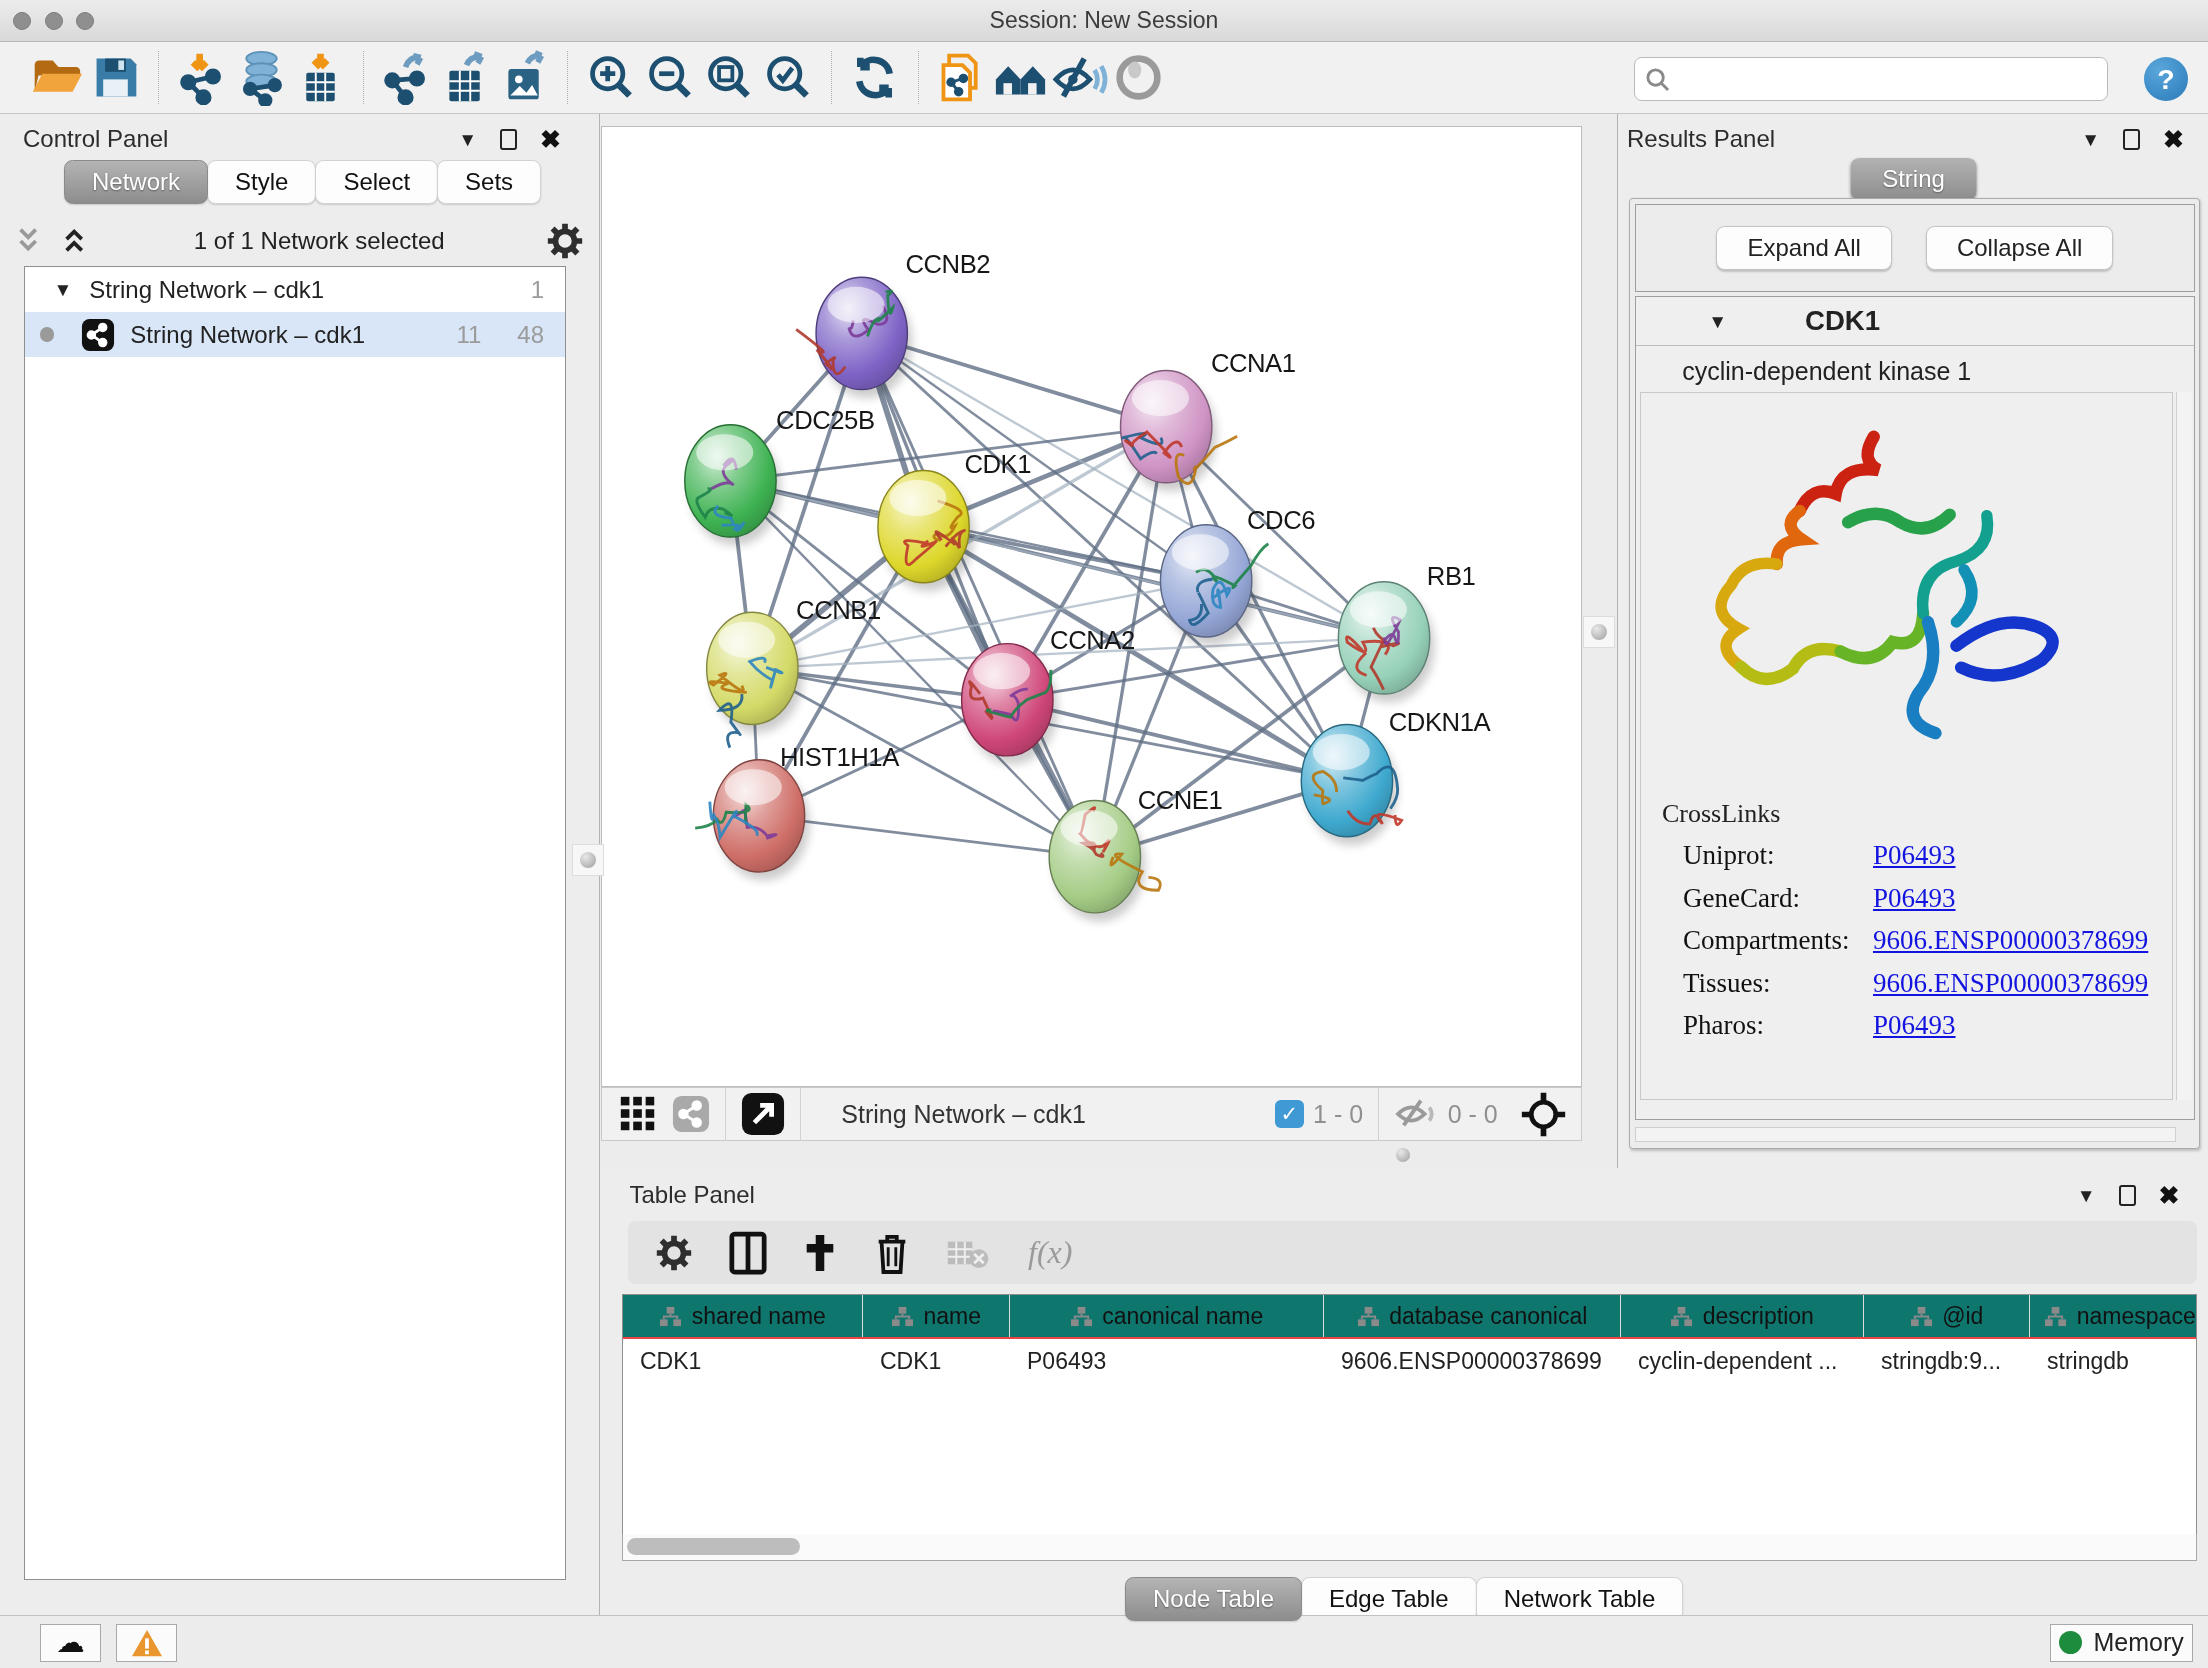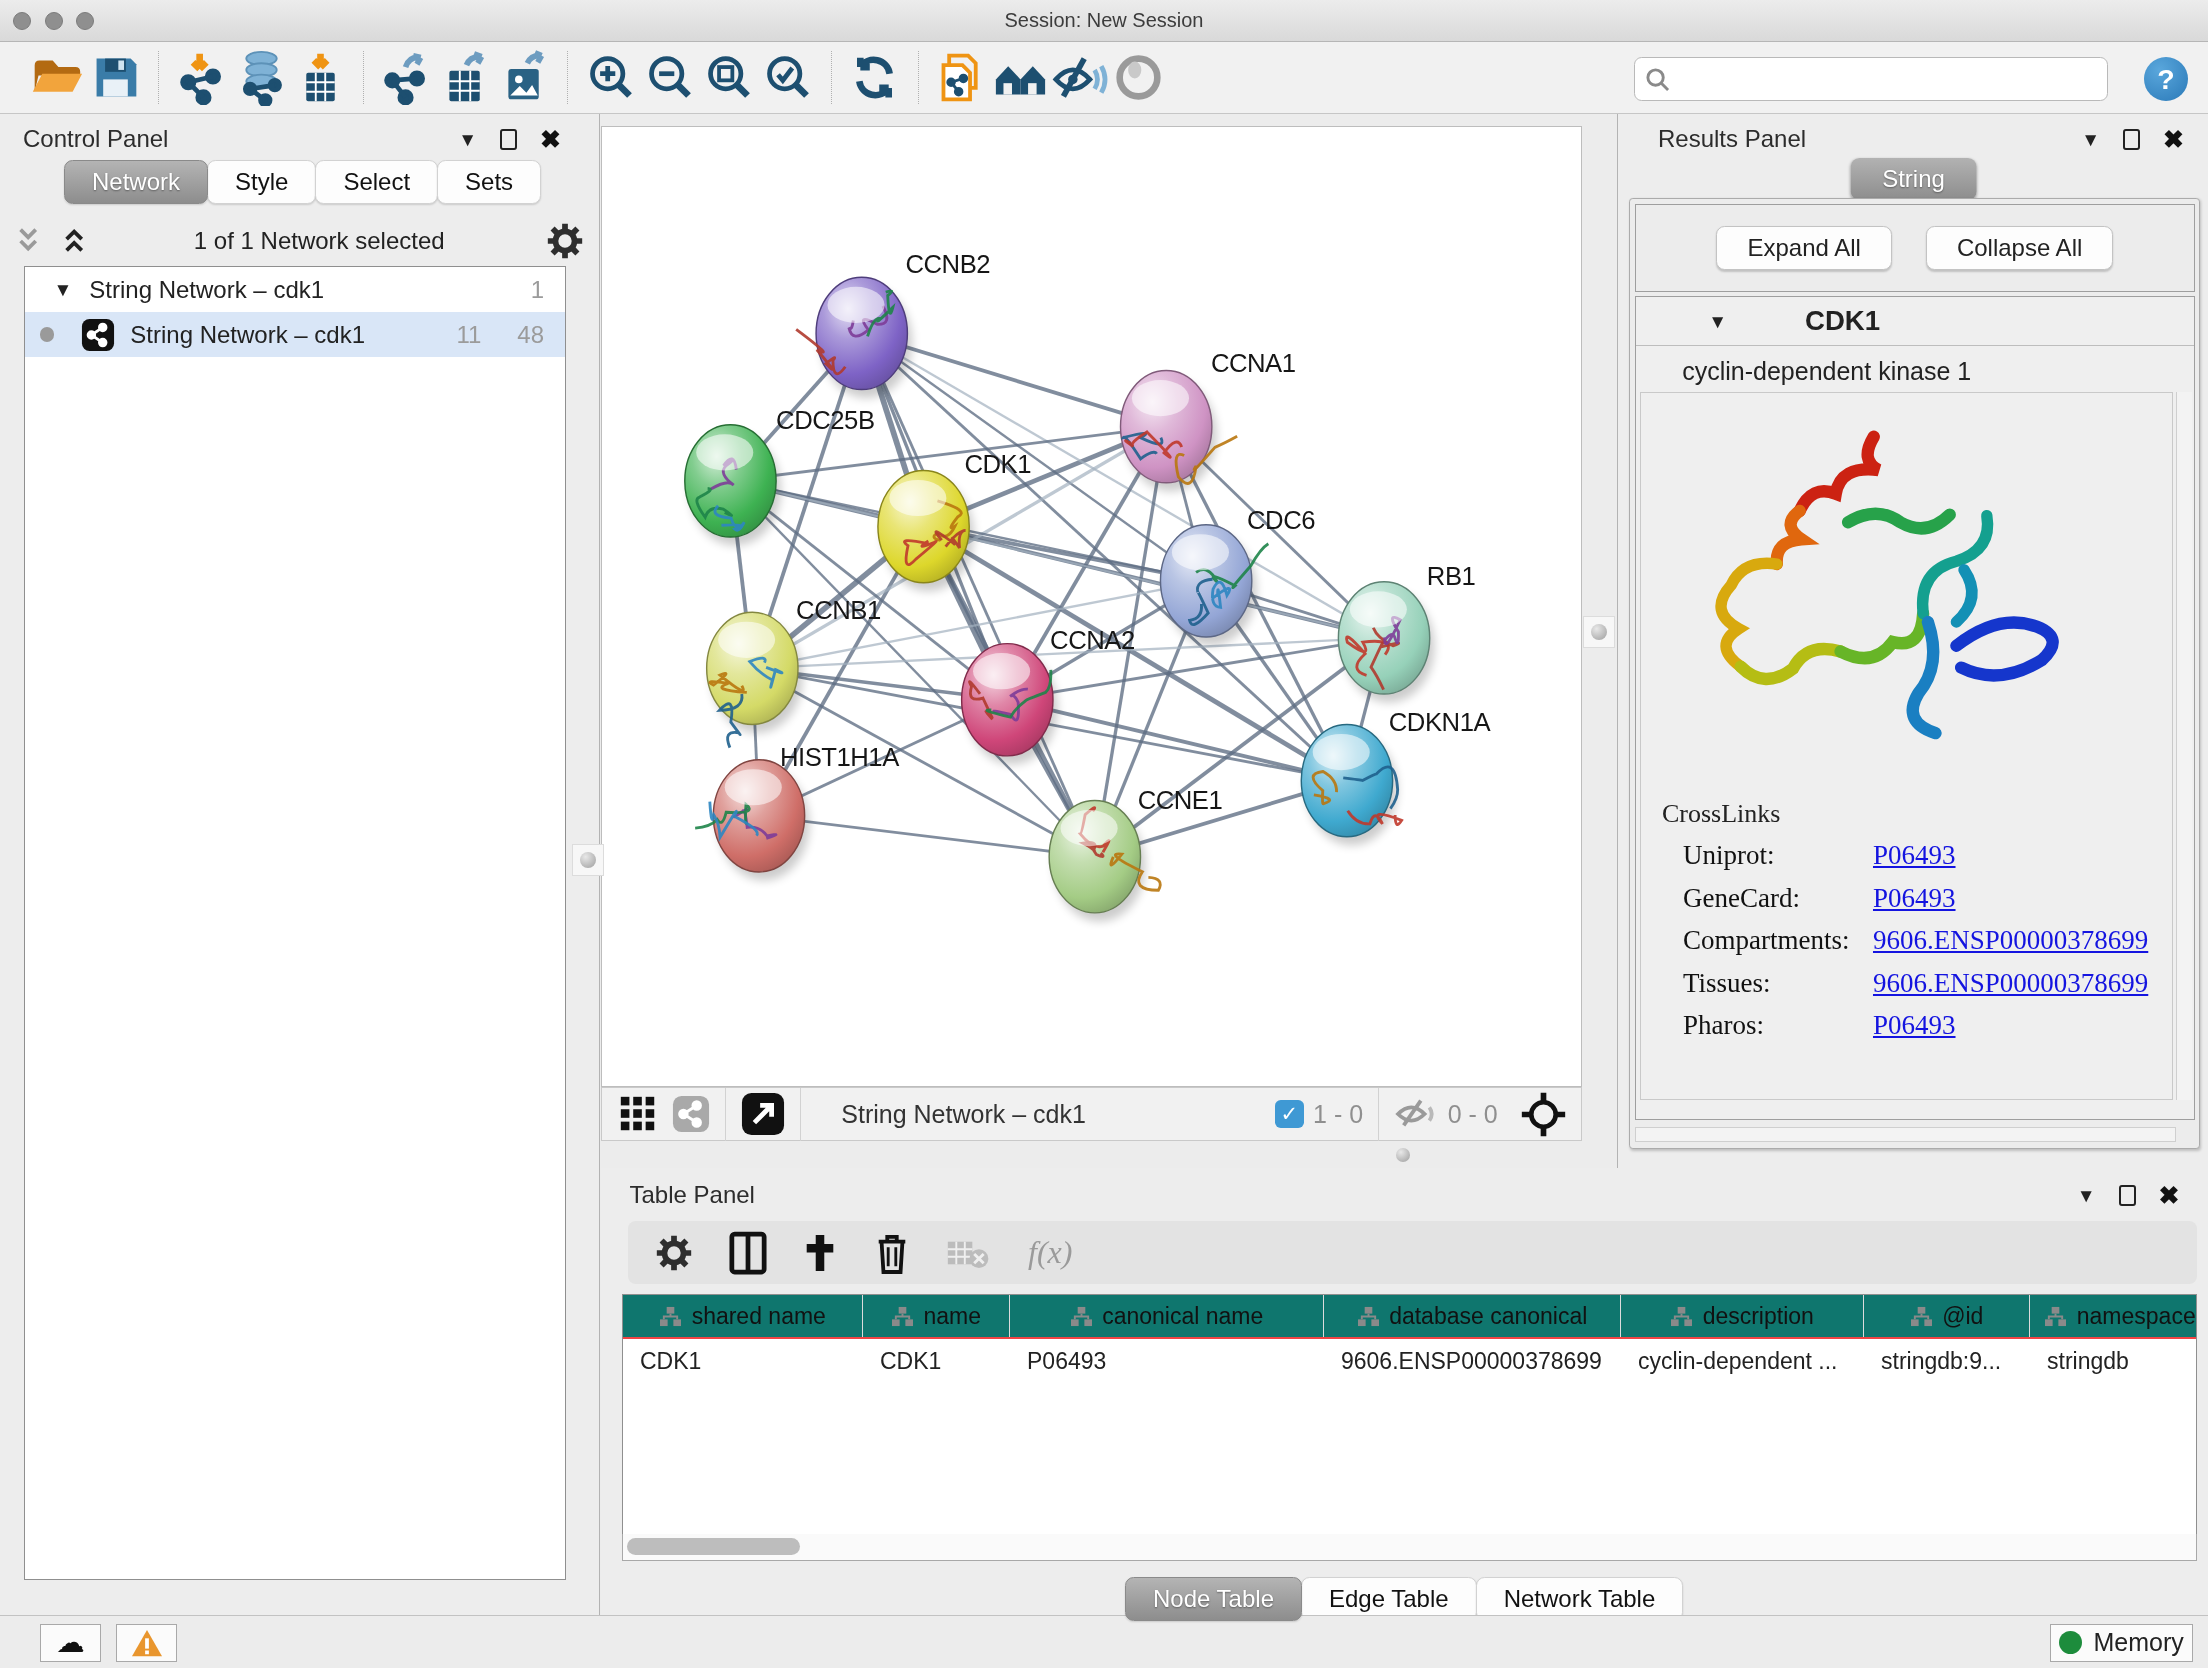--- a/index.html
+++ b/index.html
@@ -5,21 +5,21 @@
   * { margin:0; padding:0; box-sizing:border-box; }
   html,body { width:2208px; height:1668px; }
   body { font-family:"Liberation Sans", sans-serif; background:#ececec; position:relative; overflow:hidden; color:#222; }
   .abs { position:absolute; }
 
   
   .titlebar { left:0; top:0; width:2208px; height:42px;
     background:linear-gradient(#ececec,#d9d9d9); border-bottom:1px solid #b6b6b6;
     display:flex; align-items:center; }
   .tl { width:18px; height:18px; border-radius:50%; background:#8f8f8f; border:1px solid #7c7c7c; margin-left:13.3px; }
-  .win-title { position:absolute; left:0; right:0; text-align:center; font-size:20px; color:#3c3c3c; }
+  .win-title { position:absolute; left:0; right:0; text-align:center; font-size:23px; color:#3c3c3c; }
 
   
   .toolbar { left:0; top:42px; width:2208px; height:72px; background:#f1f1f1;
     border-bottom:1px solid #c6c6c6; display:flex; align-items:center; padding-left:27px; }
   .tbtn { width:59px; height:59px; display:flex; align-items:center; justify-content:center; }
   .tsep { width:1px; height:53px; border-left:1.9px dotted #b0b0b0; margin:0 13.3px; }
   .searchbox { position:absolute; left:1634px; top:57px; width:474px; height:44px; background:#fff;
     border:1px solid #b9b9b9; border-radius:7.6px; display:flex; align-items:center; padding:0 9.5px; }
   .searchbox input { border:none; outline:none; flex:1; font-size:23px; margin-left:7.6px; font-family:"Liberation Sans",sans-serif; }
   .helpbtn { position:absolute; left:2144px; top:57px; width:44px; height:44px; border-radius:50%;
@@ -59,21 +59,21 @@
   .count-gray { color:#8f8f8f; font-size:25px; }
   .checkbox { width:28.5px; height:28.5px; background:#3f99d4; border-radius:5.7px; color:#fff; font-size:21px;
     display:flex; align-items:center; justify-content:center; margin-right:9.5px; }
 
   
   .handle { width:32px; height:32px; background:#f7f7f7; border:1px solid #dcdcdc; display:flex; align-items:center; justify-content:center; }
   .handle .c { width:16px; height:16px; border-radius:50%; background:radial-gradient(circle at 35% 30%,#e8e8e8,#9d9d9d); }
 
   
   .results-panel { left:1617px; top:114px; width:592px; height:1501px; background:#ededed; border-left:1px solid #b3b3b3; }
-  .rp-header { position:absolute; left:40px; right:25px; top:11.4px; display:flex; justify-content:space-between; align-items:center; }
+  .rp-header { position:absolute; left:9px; right:25px; top:11.4px; display:flex; justify-content:space-between; align-items:center; }
   .string-tab { position:absolute; left:50%; transform:translateX(-50%); top:44px; height:42px; padding:0 32px;
     background:linear-gradient(#b2b2b2,#8d8d8d); border-radius:8.6px; color:#fff; font-size:24px;
     display:flex; align-items:center; text-shadow:0 1px 1.9px rgba(0,0,0,.4); box-shadow:0 1.9px 2.9px rgba(0,0,0,.3); }
   .rp-frame { position:absolute; left:11.4px; top:84px; width:571px; height:951px; background:#ececec;
     border:1px solid #ababab; border-radius:3.8px; box-shadow:1px 1.9px 2.9px rgba(0,0,0,.2); }
   .rp-btnbox { position:absolute; left:4.8px; top:4.8px; right:4.8px; height:88px; border:1px solid #9e9e9e;
     display:flex; align-items:center; justify-content:center; gap:34px; }
   .rp-btn { height:44px; padding:0 30px; background:#fdfdfd; border:1px solid #c3c3c3; border-radius:8.6px;
     font-size:24px; display:flex; align-items:center; box-shadow:0 1.9px 1.9px rgba(0,0,0,.18); }
   .rp-main { position:absolute; left:4.8px; top:97px; right:4.8px; bottom:28.5px; border:1px solid #9e9e9e; background:#efefef; }

